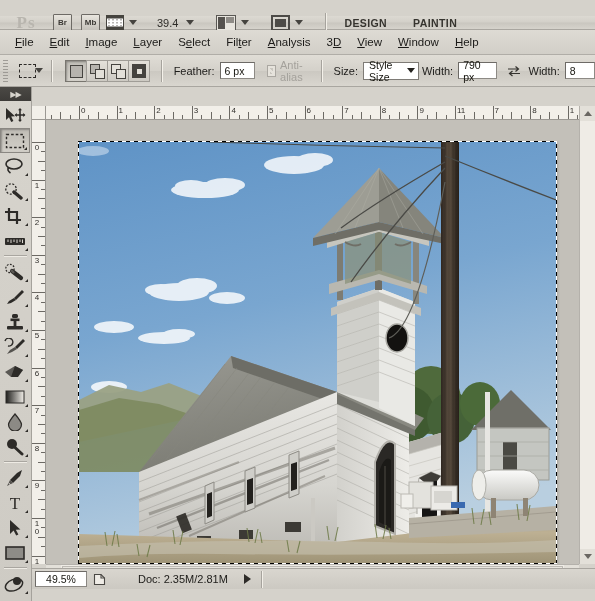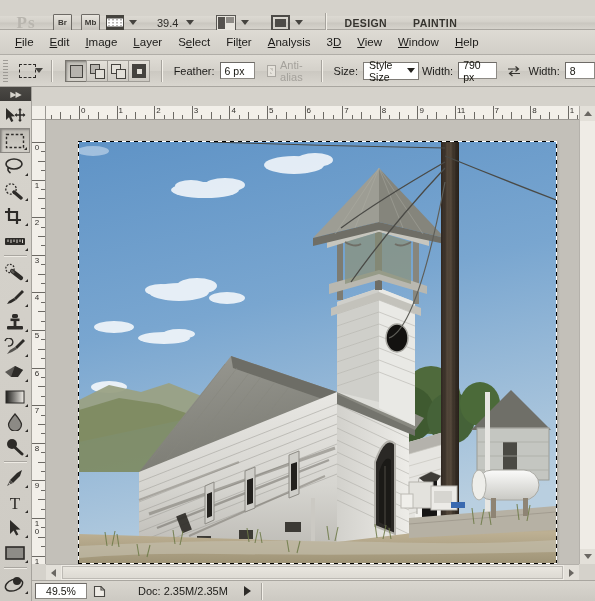--- a/index.html
+++ b/index.html
@@ -268,21 +268,21 @@
   .sb-lf { border-top:4px solid transparent;border-bottom:4px solid transparent;border-right:5px solid #6a6762;}
   .sb-rt { border-top:4px solid transparent;border-bottom:4px solid transparent;border-left:5px solid #6a6762;}
   .hthumb {
     position:absolute; left:16px; right:16px; top:1px; bottom:1px;
     background: linear-gradient(to bottom,#e9e6df,#dddad3);
     border: 1px solid #bdbab4;
   }
 
   
   .statusbar {
-    position: absolute; left: 32px; right: 0; bottom: 0; height: 21px;
+    position: absolute; left: 32px; right: 0; bottom: 12px; height: 21px;
     background: linear-gradient(to bottom,#d9d6cf,#ccc9c2);
     border-top: 1px solid #a9a6a0;
     display: flex; align-items: center;
   }
   .zoomfield {
     width: 52px; height: 16px; margin-left: 3px;
     background: #fff; border: 1px solid #8a8782;
     border-top-color:#6d6a66; border-left-color:#6d6a66;
     display: flex; align-items: center; justify-content: center;
     font-size: 10.5px; color: #16150f;
@@ -1013,18 +1013,18 @@
   </div>
 
   <div class="statusbar">
     <div class="zoomfield">49.5%</div>
     <div class="statbtn">
       <svg width="13" height="13" viewBox="0 0 13 13">
         <path d="M1.5 1.5 H8 L11.5 5 V11.5 H1.5 Z" fill="#efece6" stroke="#4a4844" stroke-width="1.1"></path>
         <path d="M8 1.5 V5 H11.5" fill="none" stroke="#4a4844" stroke-width="1.1"></path>
       </svg>
     </div>
-    <div class="docinfo">Doc: 2.35M/2.35M</div>
+    <div class="docinfo">Doc: 2.35M/2.81M</div>
     <div class="playtri"></div>
     <div class="statsep"></div>
   </div>
 
 </div>
 
 </body></html>

